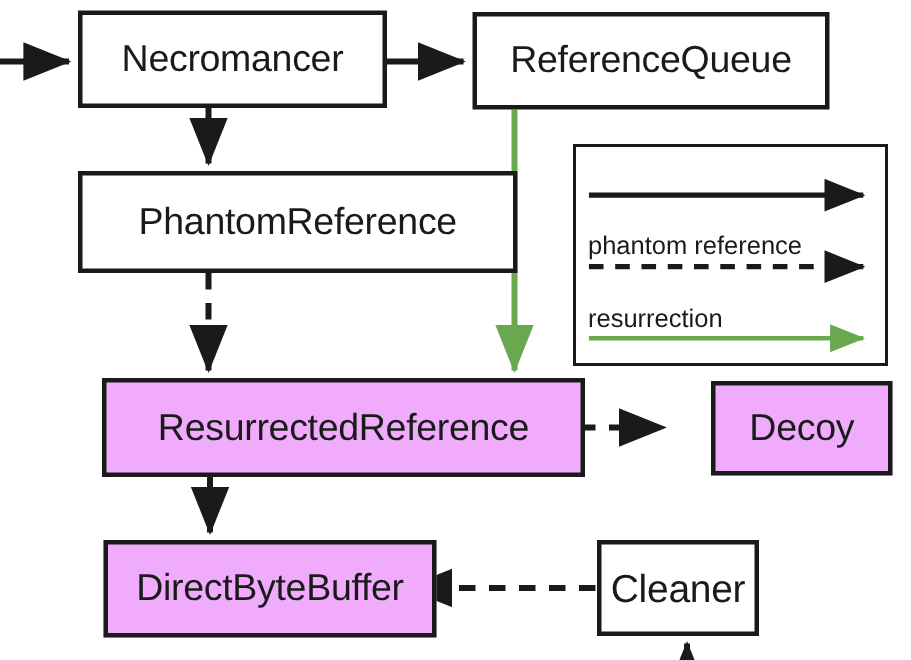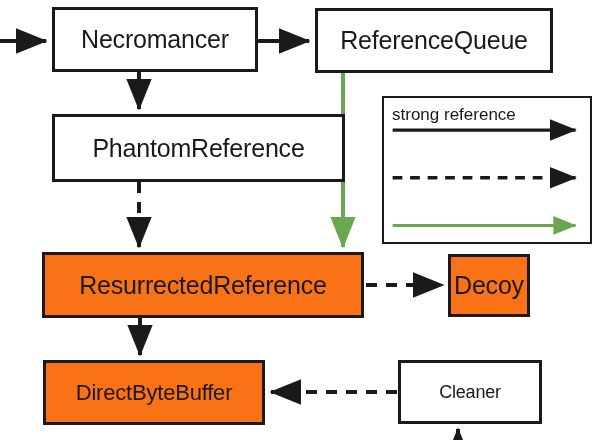--- a/index.html
+++ b/index.html
@@ -27,33 +27,34 @@
     border: 3px solid #1a1a1a;
     background: #ffffff;
     display: flex;
     align-items: center;
     justify-content: center;
     color: #1a1a1a;
     letter-spacing: -0.2px;
     white-space: nowrap;
   }
   .node.shaded {
-    background: #f97316;
+    background: #f0abfc;
+    margin-left: 26px;
   }
   .node-label {
     display: block;
     line-height: 1;
   }
   #node-necromancer { left: 52px;  top: 7px;   width: 206px; height: 65px;  font-size: 25px; text-align: right; }
   #node-referencequeue { left: 315px; top: 8px; width: 238px; height: 65px;  font-size: 25px; text-align: right; }
   #node-phantomreference { left: 52px; top: 114px; width: 293px; height: 68px; font-size: 25px; }
   #node-resurrectedreference { left: 42px; top: 252px; width: 322px; height: 66px; font-size: 25px; }
-  #node-decoy { left: 448px; top: 254px; width: 82px; height: 63px; font-size: 25px; }
-  #node-directbytebuffer { left: 43px; top: 360px; width: 222px; height: 65px; font-size: 22px; }
-  #node-cleaner { left: 398px; top: 360px; width: 144px; height: 64px; font-size: 18px; align-items: center; }
+  #node-decoy { left: 448px; top: 254px; width: 121px; height: 63px; font-size: 25px; }
+  #node-directbytebuffer { left: 43px; top: 360px; width: 222px; height: 65px; font-size: 25px; }
+  #node-cleaner { left: 398px; top: 360px; width: 108px; height: 64px; font-size: 26px; align-items: center; }
 
   #legend {
     position: absolute;
     left: 382px;
     top: 96px;
     width: 210px;
     height: 148px;
     box-sizing: border-box;
     border: 2px solid #1a1a1a;
     background: #ffffff;
@@ -129,21 +130,22 @@
 
 <div class="node shaded" id="node-directbytebuffer">
   <span class="node-label">DirectByteBuffer</span>
 </div>
 
 <div class="node" id="node-cleaner">
   <span class="node-label">Cleaner</span>
 </div>
 
 <div id="legend">
-  <span class="legend-text" id="legend-text-strong">strong reference</span>
+  <span class="legend-text" id="legend-text-phantom">phantom reference</span>
+  <span class="legend-text" id="legend-text-resurrect">resurrection</span>
 
   <svg id="legend-svg" viewBox="0 0 210 148" xmlns="http://www.w3.org/2000/svg">
     <defs>
       <marker id="lg-arrow-black" markerWidth="9" markerHeight="9" refX="7.6" refY="3.2" orient="auto" markerUnits="strokeWidth">
         <path d="M0,0 L8,3.2 L0,6.4 z" fill="#1a1a1a"></path>
       </marker>
       <marker id="lg-arrow-green" markerWidth="9" markerHeight="9" refX="7.6" refY="3.2" orient="auto" markerUnits="strokeWidth">
         <path d="M0,0 L8,3.2 L0,6.4 z" fill="#6aa84f"></path>
       </marker>
     </defs>

